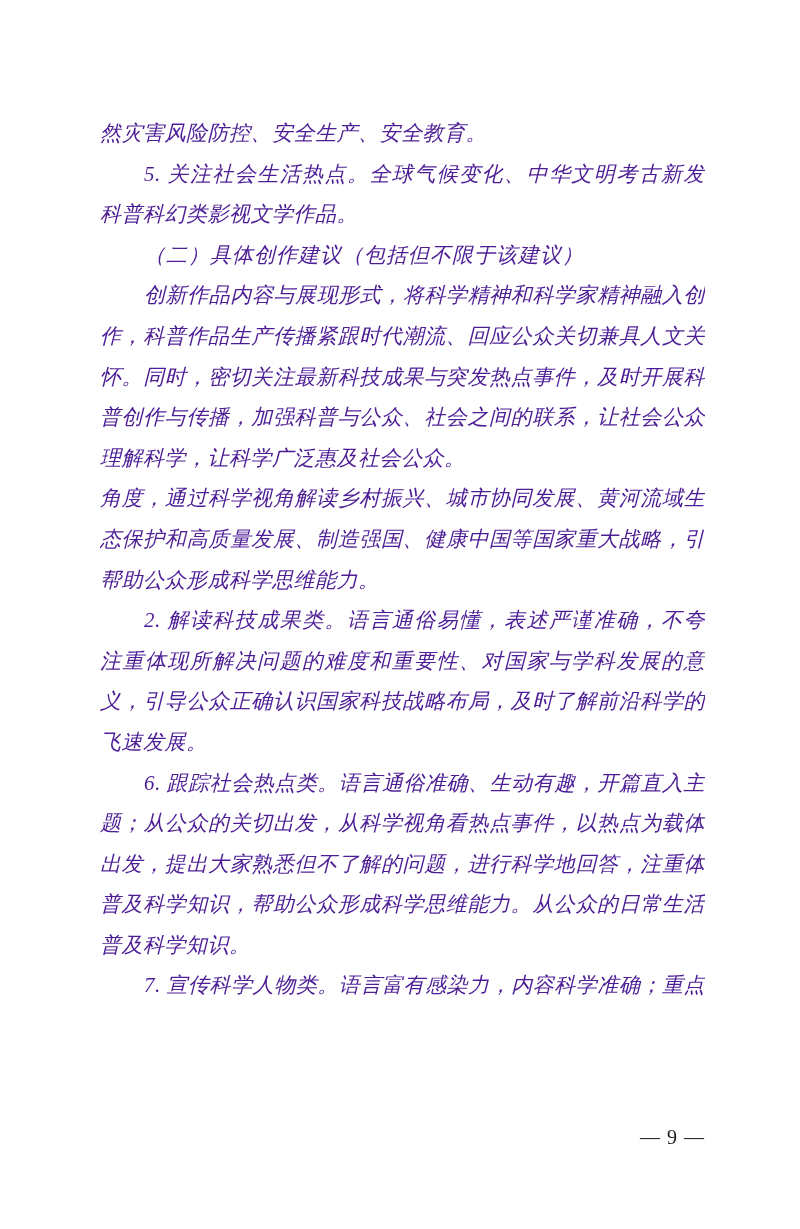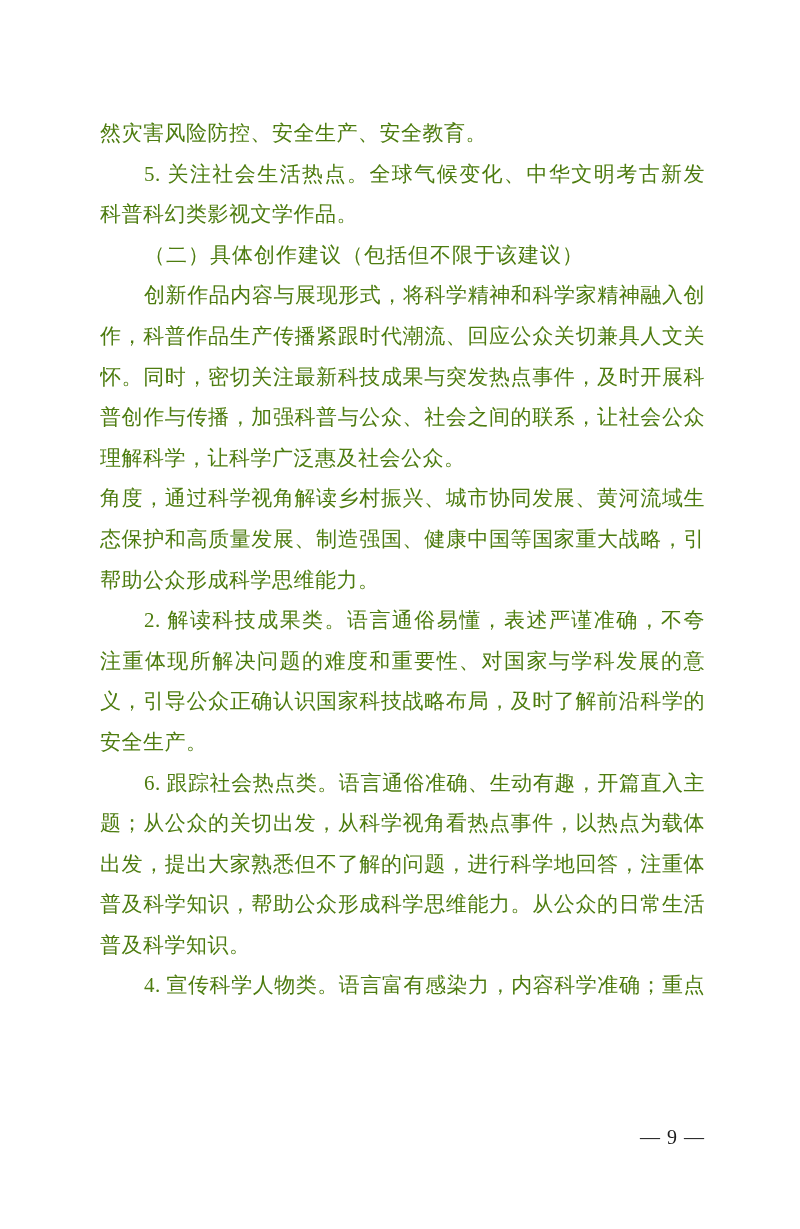--- a/index.html
+++ b/index.html
@@ -13,23 +13,24 @@
     height: 1229px;
     background: #ffffff;
     overflow: hidden;
     font-family: "Liberation Serif", "DejaVu Serif", serif;
   }
   .textblock {
     position: absolute;
     left: 100px;
     top: 113px;
     width: 605px;
-    color: #4d7c0f;
+    color: #4c1d95;
     font-size: 21px;
     line-height: 40.6px;
+    font-style: italic;
   }
   .line {
     height: 40.6px;
     box-sizing: border-box;
     width: 100%;
     white-space: normal;
     overflow: hidden;
     text-align: left;
     letter-spacing: 0.5px;
   }
@@ -68,22 +69,22 @@
       <div class="line fill">作，科普作品生产传播紧跟时代潮流、回应公众关切兼具人文关</div>
       <div class="line fill">怀。同时，密切关注最新科技成果与突发热点事件，及时开展科</div>
       <div class="line fill">普创作与传播，加强科普与公众、社会之间的联系，让社会公众</div>
       <div class="line">理解科学，让科学广泛惠及社会公众。</div>
       <div class="line fill">角度，通过科学视角解读乡村振兴、城市协同发展、黄河流域生</div>
       <div class="line fill">态保护和高质量发展、制造强国、健康中国等国家重大战略，引</div>
       <div class="line">帮助公众形成科学思维能力。</div>
       <div class="line indent fill">2. 解读科技成果类。语言通俗易懂，表述严谨准确，不夸大、</div>
       <div class="line fill">注重体现所解决问题的难度和重要性、对国家与学科发展的意</div>
       <div class="line fill">义，引导公众正确认识国家科技战略布局，及时了解前沿科学的</div>
-      <div class="line">安全生产。</div>
+      <div class="line">飞速发展。</div>
       <div class="line indent fill">6. 跟踪社会热点类。语言通俗准确、生动有趣，开篇直入主</div>
       <div class="line fill">题；从公众的关切出发，从科学视角看热点事件，以热点为载体</div>
       <div class="line fill">出发，提出大家熟悉但不了解的问题，进行科学地回答，注重体</div>
       <div class="line fill">普及科学知识，帮助公众形成科学思维能力。从公众的日常生活</div>
       <div class="line">普及科学知识。</div>
-      <div class="line indent fill">4. 宣传科学人物类。语言富有感染力，内容科学准确；重点</div>
+      <div class="line indent fill">7. 宣传科学人物类。语言富有感染力，内容科学准确；重点</div>
     </div>
   <div class="pagenum">— 9 —</div>
 </div>
 
 </body></html>

